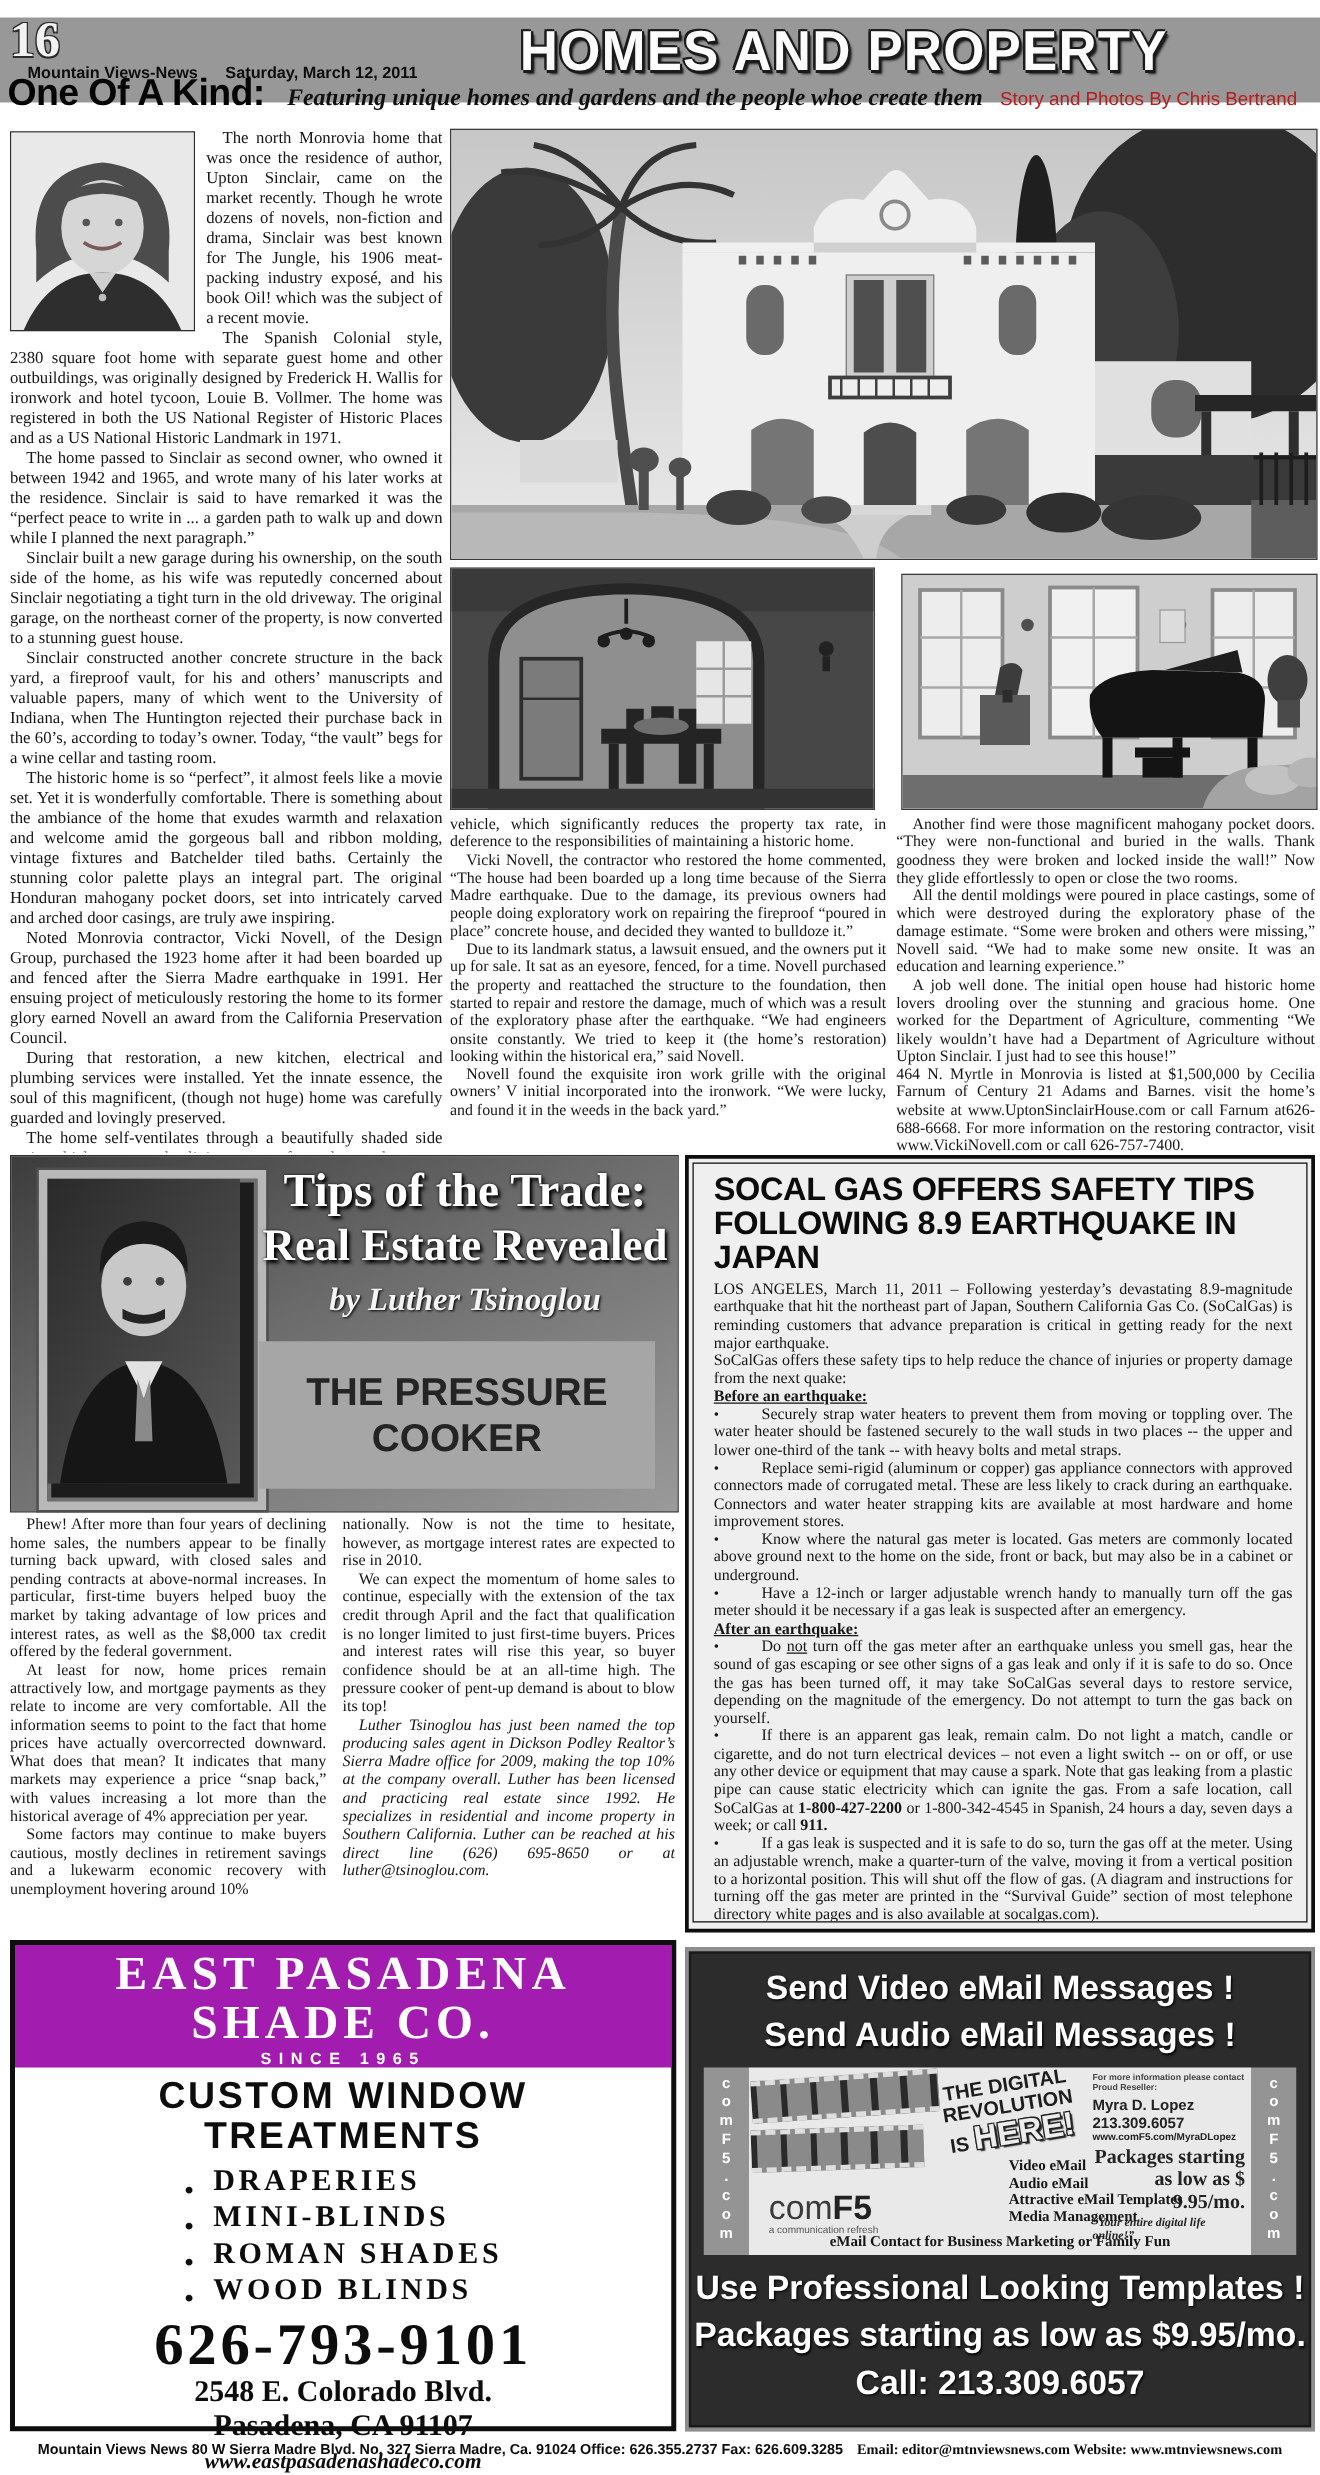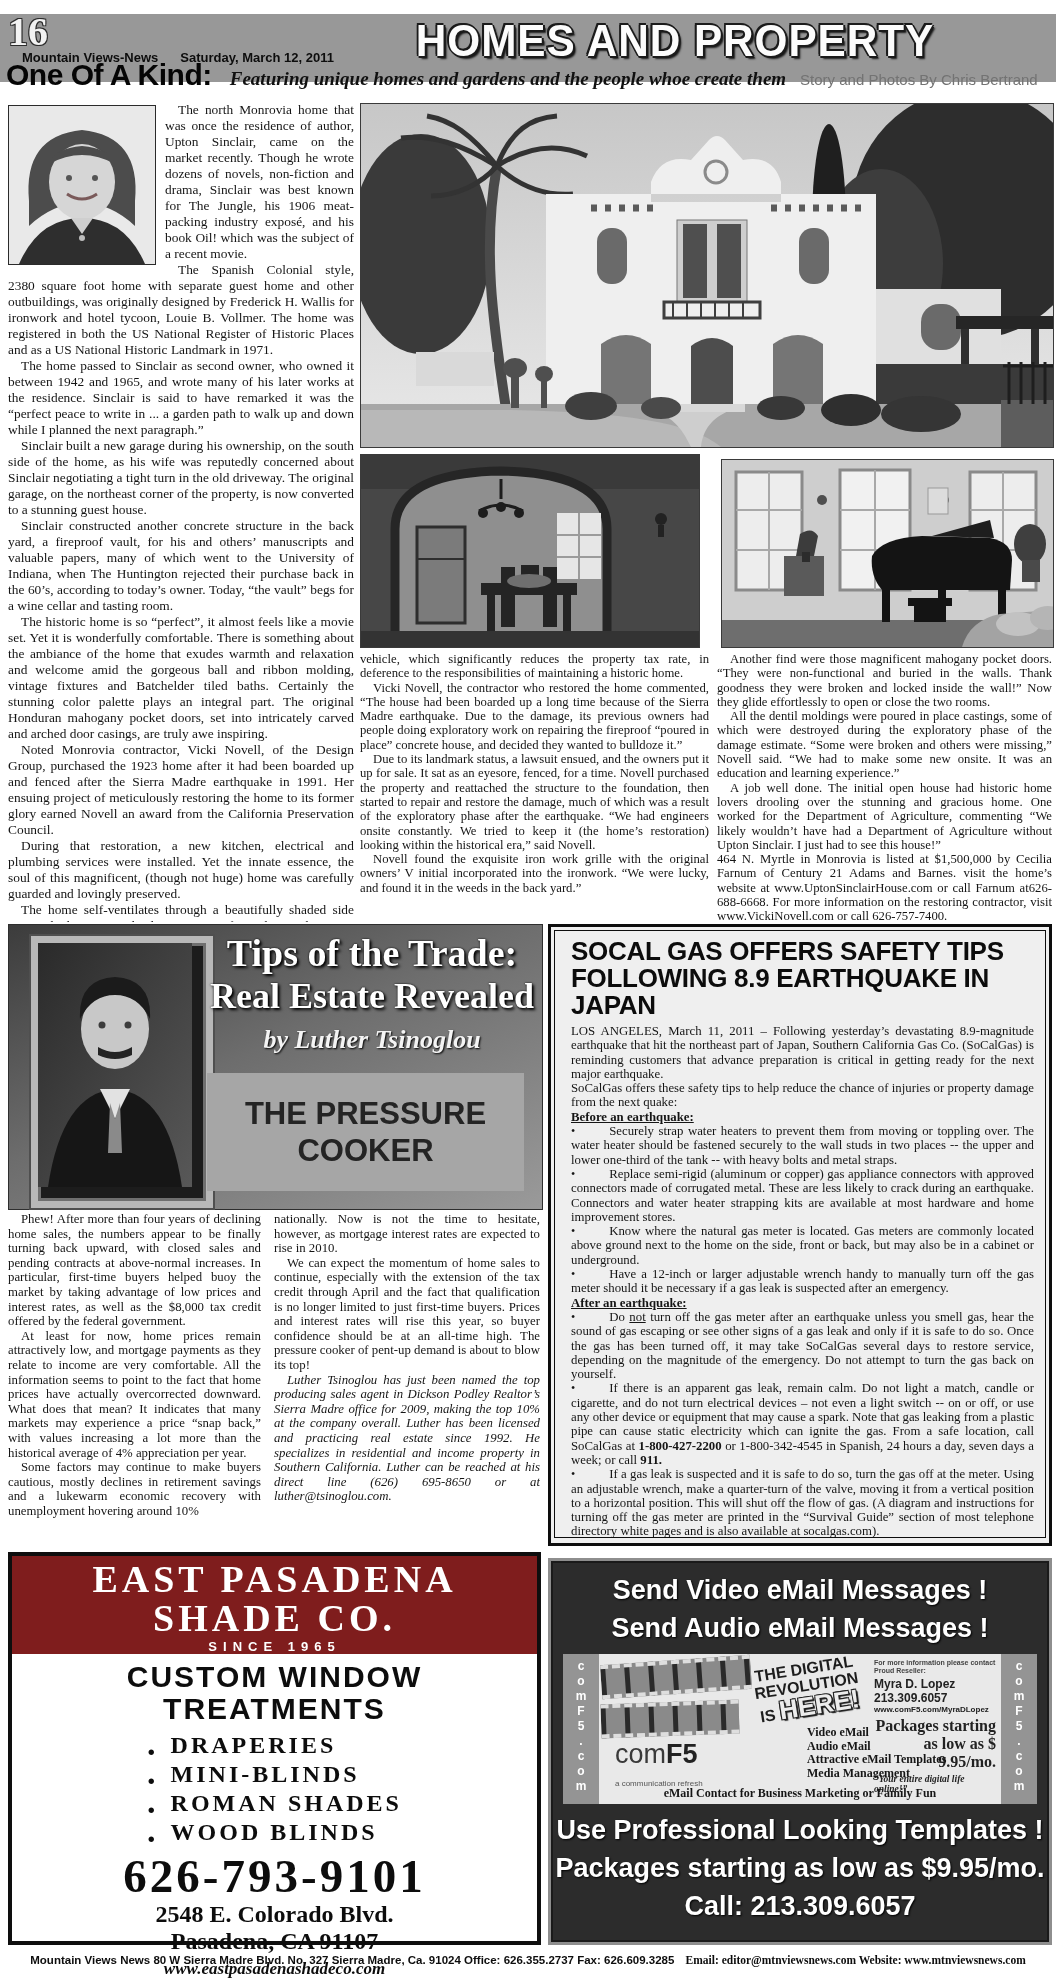--- a/index.html
+++ b/index.html
@@ -14,21 +14,21 @@
   .mastline{left:22px;top:36px;font-family:"Liberation Sans",sans-serif;font-weight:bold;font-size:13px;color:#0d0d0d;}
   .mastline span{margin-right:22px;}
   .section-title{left:330px;top:1px;width:690px;text-align:center;font-family:"Liberation Sans",sans-serif;
     font-weight:bold;font-size:45px;letter-spacing:1px;color:#fcfcfc;transform:scaleX(.94);transform-origin:center;
     text-shadow:2px 0 0 #1b1b1b,-2px 0 0 #1b1b1b,0 2px 0 #1b1b1b,0 -2px 0 #1b1b1b,2px 2px 0 #1b1b1b,-2px -2px 0 #1b1b1b,3px 3px 2px #1b1b1b;}
 
   
   .kicker{left:6px;top:58px;width:1044px;height:40px;white-space:nowrap;}
   .kicker-title{font-family:"Liberation Sans",sans-serif;font-weight:800;font-size:30px;color:#050505;letter-spacing:-.5px;}
   .kicker-sub{font-family:"Liberation Serif",serif;font-style:italic;font-weight:bold;font-size:19px;margin-left:14px;color:#101010;text-align:right;}
-  .kicker-byline{font-family:"Liberation Sans",sans-serif;font-size:15px;color:#737373;margin-left:10px;}
+  .kicker-byline{font-family:"Liberation Sans",sans-serif;font-size:15px;color:#b91c1c;margin-left:10px;}
 
   
   .col{text-align:justify;overflow:hidden;}
   .col p{margin:0;}
   .ind{text-indent:13px;}
   .col1{left:8px;top:102px;width:346px;height:820px;font-size:13.4px;line-height:16px;}
   .colsm{font-size:12.7px;line-height:14.3px;}
   .col2{left:360px;top:652px;width:349px;height:271px;}
   .col3{left:717px;top:652px;width:335px;height:271px;}
   .author-photo{float:left;width:146px;height:158px;border:1px solid #2b2b2b;margin:3px 9px 3px 0;background:#e8e8e8;}
@@ -65,21 +65,21 @@
   .socal-inner{margin:3px;border:1px solid #0d0d0d;padding:7px 11px 5px 16px;height:calc(100% - 8px);box-sizing:border-box;overflow:hidden;}
   .socal h2{margin:0 0 5px 0;font-family:"Liberation Sans",sans-serif;font-weight:800;font-size:26px;line-height:27px;
       letter-spacing:-.3px;color:#0c0c0c;}
   .socal p{margin:0;font-size:12.8px;line-height:14.3px;text-align:justify;}
   .subhead{font-weight:bold;text-decoration:underline;}
   .bullet .b{font-size:12px;}
   .bullet .gap{display:inline-block;width:34px;}
 
   
   .shade{left:8px;top:1552px;width:533px;height:393px;border:4px solid #0e0e0e;background:#fff;box-sizing:border-box;text-align:center;}
-  .shade-head{background:#7f1d1d;color:#fff;padding-top:4px;height:98px;box-sizing:border-box;}
+  .shade-head{background:#a21caf;color:#fff;padding-top:4px;height:98px;box-sizing:border-box;}
   .shade-name{font-family:"Liberation Serif",serif;font-weight:bold;font-size:38px;line-height:39px;letter-spacing:4px;}
   .shade-since{font-family:"Liberation Sans",sans-serif;font-weight:bold;font-size:13px;letter-spacing:6px;margin-top:1px;}
   .shade-heading{font-family:Liberation Sans, sans-serif;font-weight:bold;font-size:30px;line-height:32px;letter-spacing:2px;margin-top:7px;color:#0d0d0d;}
   .shade-items{width:fit-content;margin:6px auto 0;text-align:left;}
   .shade-item{font-family:"Liberation Serif",serif;font-weight:bold;font-size:24px;line-height:29px;letter-spacing:3px;color:#0d0d0d;}
   .shade-item .dot{display:inline-block;font-size:34px;line-height:0;vertical-align:-2px;margin-right:12px;}
   .shade-phone{font-family:"Liberation Serif",serif;font-weight:bold;font-size:47px;line-height:50px;letter-spacing:3px;margin-top:4px;color:#0d0d0d;}
   .shade-addr{font-family:"Liberation Serif",serif;font-weight:bold;font-size:24px;line-height:27px;color:#0d0d0d;}
   .shade-site{font-family:"Liberation Serif",serif;font-weight:bold;font-style:italic;font-size:17px;margin-top:4px;color:#0d0d0d;}
 
@@ -105,21 +105,21 @@
   .contact{position:absolute;right:5px;top:5px;width:122px;text-align:left;font-family:"Liberation Sans",sans-serif;color:#222;}
   .c-intro{font-size:7px;line-height:8px;font-weight:bold;color:#444;}
   .c-name{font-size:12px;font-weight:bold;margin-top:2px;}
   .c-phone{font-size:12px;font-weight:bold;}
   .c-url{font-size:8px;font-weight:bold;}
   .c-pack{font-family:"Liberation Serif",serif;font-size:16px;font-weight:bold;margin-top:3px;text-align:right;}
   .c-tag{font-family:"Liberation Serif",serif;font-style:italic;font-size:9.5px;font-weight:bold;margin-top:3px;}
   .cf-logo{position:absolute;left:16px;bottom:16px;text-align:left;}
   .cf-logo .lg{font-family:"Liberation Sans",sans-serif;font-size:27px;line-height:26px;color:#3a3a3a;}
   .cf-logo .lg b{font-weight:800;color:#222;}
-  .cf-logo .lgsub{font-family:"Liberation Sans",sans-serif;font-size:8px;color:#555;margin-top:12px;}
+  .cf-logo .lgsub{font-family:"Liberation Sans",sans-serif;font-size:8px;color:#555;}
   .services{position:absolute;left:208px;bottom:24px;text-align:left;font-family:"Liberation Serif",serif;
       font-weight:bold;font-size:12px;line-height:13.5px;color:#161616;}
   .cf-bline{position:absolute;left:0;right:0;bottom:3px;font-family:Liberation Serif, serif;font-weight:bold;
       font-size:12px;color:#161616;text-align:center;}
   .cf-bottom{margin-top:7px;}
 
   
   .footer{left:0;top:1954px;width:1056px;text-align:center;font-family:"Liberation Sans",sans-serif;
       font-weight:bold;font-size:11.5px;color:#0d0d0d;}
   .footer .contact-it{font-family:"Liberation Serif",serif;font-weight:bold;margin-left:8px;}

